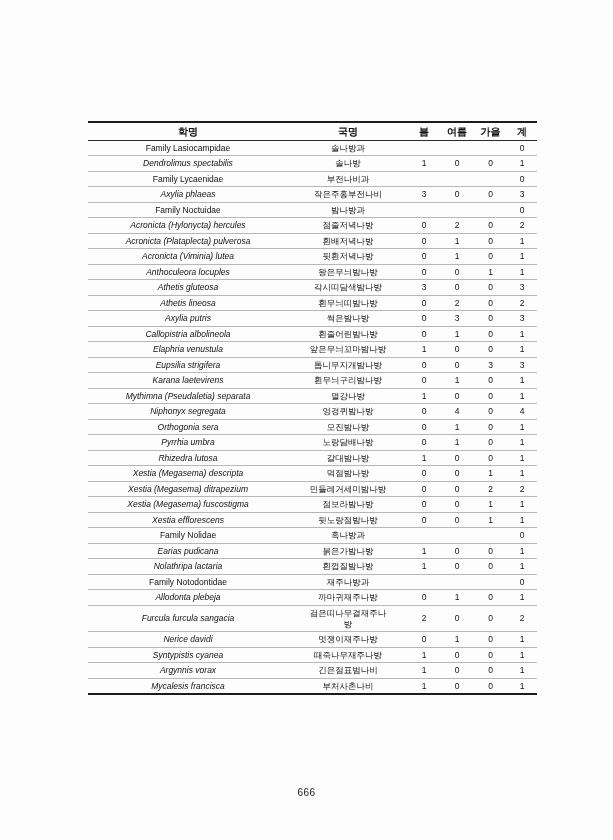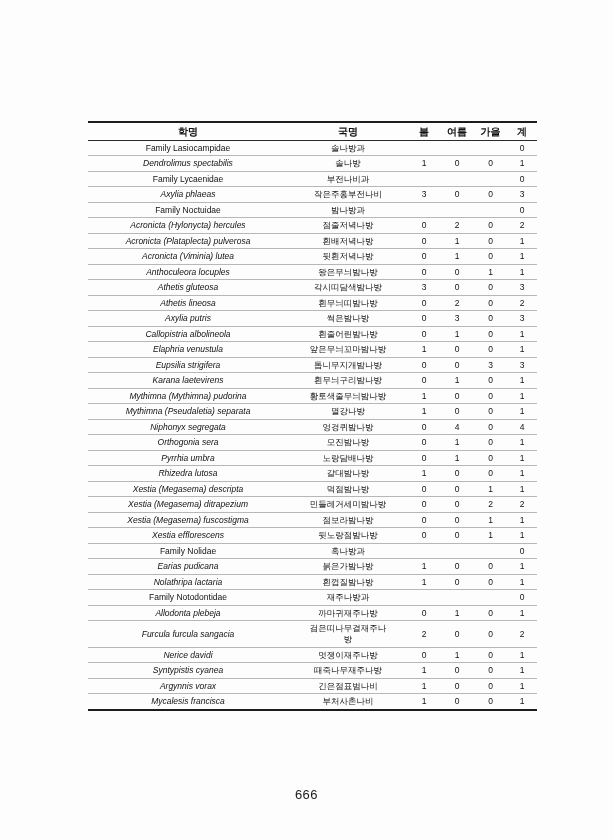--- a/index.html
+++ b/index.html
@@ -63,21 +63,21 @@
     max-width: 84px;
     word-break: break-all;
     vertical-align: middle;
   }
   .pagenum {
     position: absolute;
     left: 0;
     right: 0;
     top: 787px;
     text-align: center;
-    font-size: 13px;
+    font-size: 10px;
     color: #1a1a1a;
     letter-spacing: 0.5px;
   }
 </style>
 </head>
 <body>
 
 <div class="page">
 
   <table class="survey">
@@ -222,28 +222,20 @@
         </tr>
         <tr class="species">
           <td class="sci">Karana laetevirens</td>
           <td class="kor"><span>흰무늬구리밤나방</span></td>
           <td class="num">0</td>
           <td class="num">1</td>
           <td class="num">0</td>
           <td class="num">1</td>
         </tr>
         <tr class="species">
-          <td class="sci">Mythimna (Mythimna) pudorina</td>
-          <td class="kor"><span>황토색줄무늬밤나방</span></td>
-          <td class="num">1</td>
-          <td class="num">0</td>
-          <td class="num">0</td>
-          <td class="num">1</td>
-        </tr>
-        <tr class="species">
           <td class="sci">Mythimna (Pseudaletia) separata</td>
           <td class="kor"><span>멸강나방</span></td>
           <td class="num">1</td>
           <td class="num">0</td>
           <td class="num">0</td>
           <td class="num">1</td>
         </tr>
         <tr class="species">
           <td class="sci">Niphonyx segregata</td>
           <td class="kor"><span>엉겅퀴밤나방</span></td>

